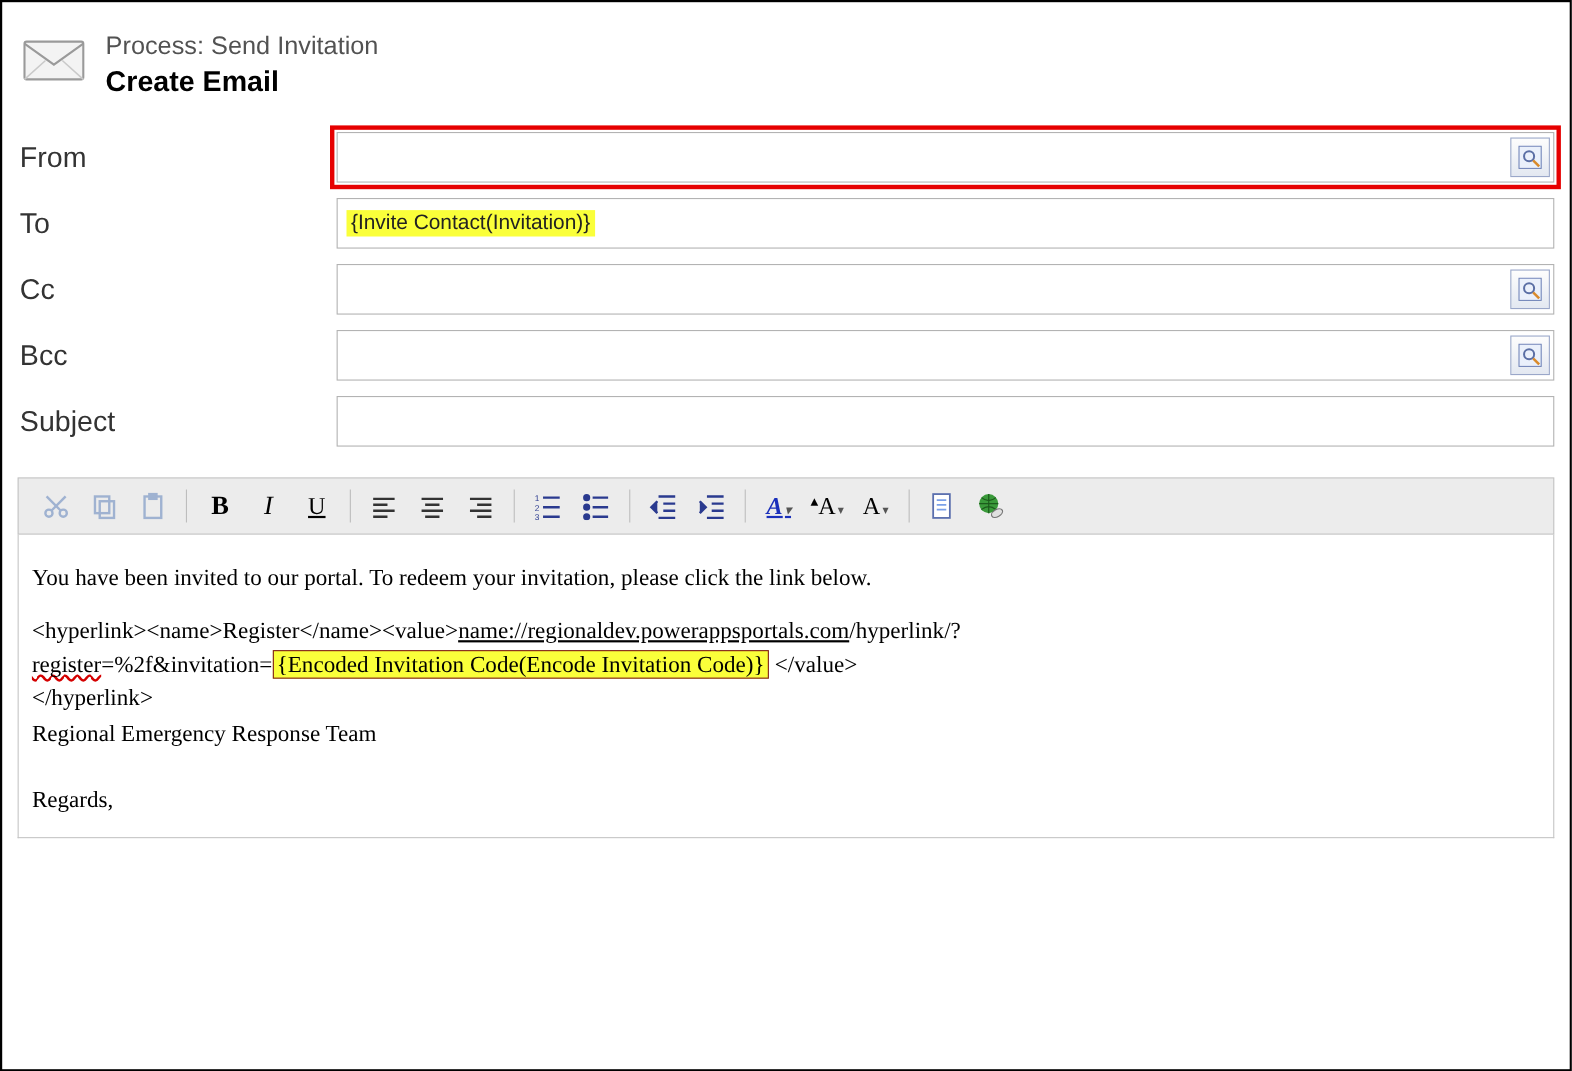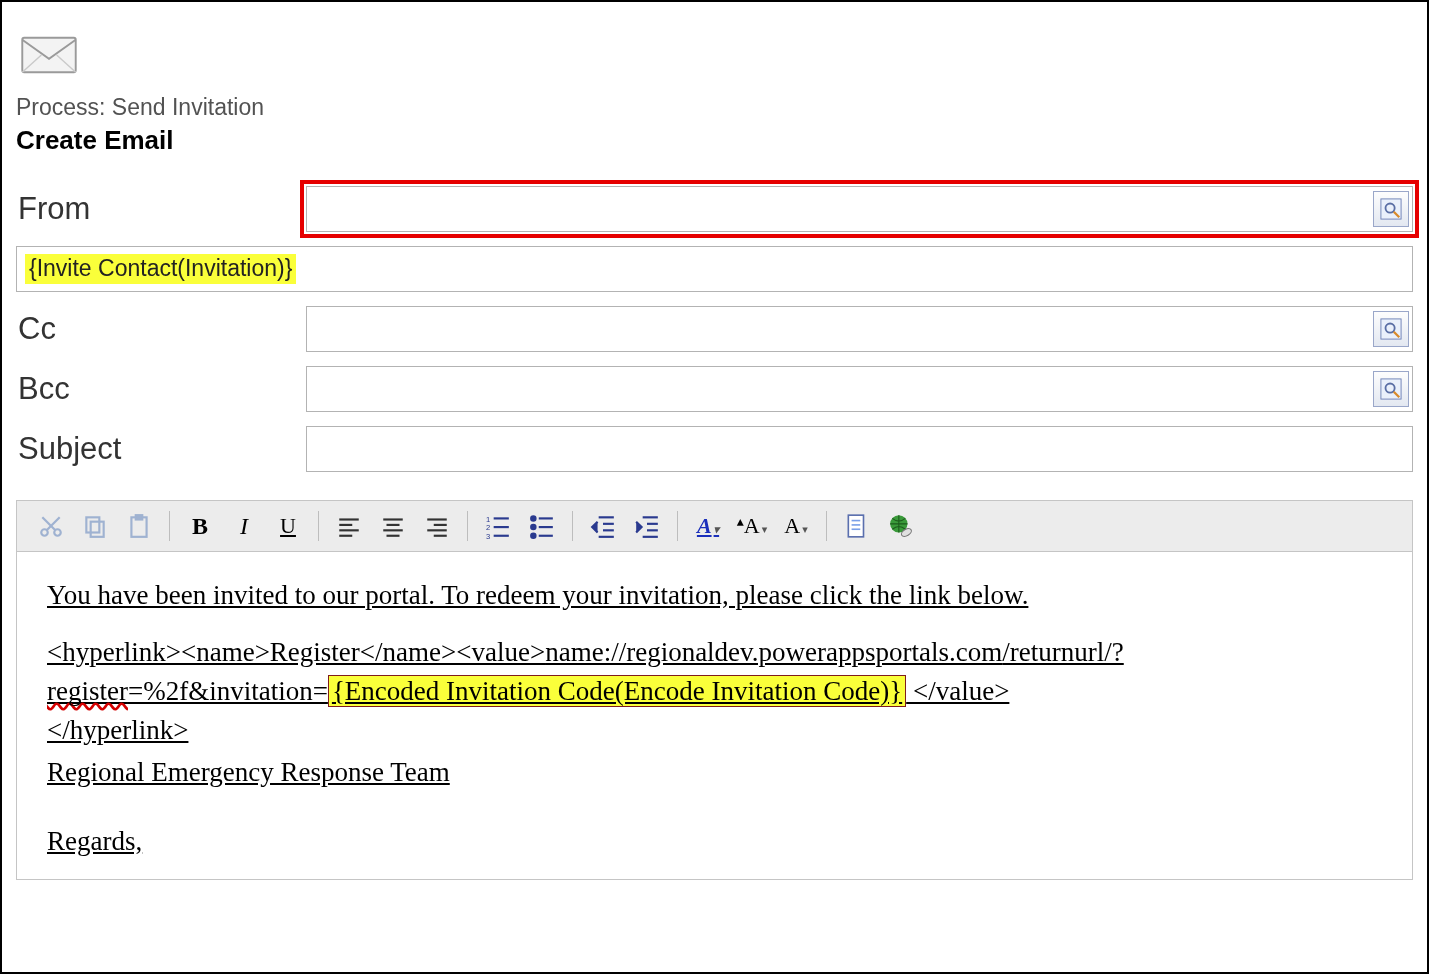--- a/index.html
+++ b/index.html
@@ -1,42 +1,42 @@
 <!DOCTYPE html>
 <html><head>
 <meta charset="utf-8">
 <style>
   * { box-sizing: border-box; margin: 0; padding: 0; }
   body { font-family: "Segoe UI", Arial, sans-serif; background: #fff; }
   .page { border: 2px solid #000; width: 1429px; height: 974px; padding: 10px 14px 0 14px; overflow: hidden; }
-  .header-row { display: flex; align-items: flex-start; gap: 18px; margin-top: 16px; margin-bottom: 30px; flex-direction: column; }
+  .header-row { display: flex; align-items: flex-start; gap: 18px; margin-top: 16px; margin-bottom: 30px; }
   .envelope { width: 58px; height: 42px; margin-top: 6px; margin-left: 4px; }
   .titles { display: flex; flex-direction: column; gap: 4px; }
   .process-line { font-size: 23px; color: #525252; font-weight: 400; }
   .create-line { font-size: 26px; font-weight: 700; color: #000; }
   .field-row { display: flex; align-items: center; margin-bottom: 14px; }
-  .field-label { width: 290px; font-size: 31px; color: #333; padding-left: 2px; }
+  .field-label { width: 290px; font-size: 26px; color: #333; padding-left: 2px; }
   .field-wrap { flex: 1; position: relative; }
   .input-box { width: 100%; height: 46px; border: 1px solid #b3b3b3; background: #fff; padding: 4px 8px; font-size: 23px; display: flex; align-items: center; }
   .highlighted-from { outline: 4px solid #e60000; outline-offset: 2px; }
   .lookup-btn { position: absolute; right: 4px; top: 50%; transform: translateY(-50%); width: 36px; height: 36px; border: 1px solid #9aa7c9; background: linear-gradient(#fdfdfd,#e3e8f1); display: flex; align-items: center; justify-content: center; cursor: pointer; }
   .lookup-btn svg { width: 22px; height: 22px; }
-  .yellow-chip { background: #faff3a; padding: 1px 4px; color: #222; font-size: 23px; line-height: 1.2; }
+  .yellow-chip { background: #faff3a; padding: 1px 4px; color: #222; font-size: 19px; line-height: 1.2; }
   .toolbar { margin-top: 28px; border: 1px solid #c5c5c5; background: #ececec; height: 52px; display: flex; align-items: center; padding: 0 12px; gap: 0; }
   .tb-btn { width: 44px; height: 40px; display: flex; align-items: center; justify-content: center; color: #444; cursor: pointer; }
   .tb-sep { width: 1px; height: 30px; background: #bdbdbd; margin: 0 8px; }
   .tb-btn.bold { font-weight: 700; font-family: Georgia, serif; font-size: 24px; color: #000; }
   .tb-btn.italic { font-style: italic; font-family: Georgia, serif; font-size: 24px; color: #000; }
   .tb-btn.underline { text-decoration: underline; font-family: Georgia, serif; font-size: 22px; color: #000; }
   .tb-btn svg { width: 26px; height: 26px; }
   .tb-a-deco { font-family: Georgia, serif; font-size: 22px; position: relative; }
   .tb-a-deco.blu { color: #1a2fbb; font-style: italic; text-decoration: underline; font-weight:700;}
   .tb-a-deco.blk { color: #000; }
   .tb-a-deco .caret { font-size: 11px; margin-left:2px; color:#555;}
-  .editor-body { border: 1px solid #c5c5c5; border-top: none; padding: 18px 18px 0 30px; font-family: "Times New Roman", serif; font-size: 27px; color: #000; line-height: 1.45; text-decoration: underline; }
+  .editor-body { border: 1px solid #c5c5c5; border-top: none; padding: 18px 18px 0 12px; font-family: "Times New Roman", serif; font-size: 21px; color: #000; line-height: 1.45; }
   .editor-body p { margin-bottom: 18px; }
   .squiggle-red { text-decoration: underline wavy #d40000; text-decoration-skip-ink: none; }
   .hyperlink-url { text-decoration: underline; }
   .token-box { border: 1px solid #7f1d1d; background: #faff3a; padding: 0 3px; }
   .editor-top-gap { height: 6px; }
   .narrow-lookup .input-box { padding-right: 46px;}
 </style>
 </head>
 <body>
 
@@ -63,20 +63,21 @@
         <svg viewBox="0 0 24 24">
             <rect x="1" y="1" width="22" height="22" fill="#eaf0fb" stroke="#6b7fb5"></rect>
             <circle cx="11" cy="11" r="5" fill="none" stroke="#5b6fa5" stroke-width="2"></circle>
             <line x1="15" y1="15" x2="21" y2="21" stroke="#d98a2b" stroke-width="2.5"></line>
           </svg>
       </div>
     </div>
   </div>
 
   <div class="field-row">
+    <div class="field-label">To</div>
     <div class="field-wrap">
       <div class="input-box">
         <span class="yellow-chip">{Invite Contact(Invitation)}</span>
       </div>
     </div>
   </div>
 
   <div class="field-row narrow-lookup">
     <div class="field-label">Cc</div>
     <div class="field-wrap">
@@ -227,21 +228,21 @@
           <path d="M2 10 h16 M10 2 v16 M4 5 q6 5 12 0 M4 15 q6 -5 12 0" stroke="#1c5c1c" stroke-width="1" fill="none"></path>
           <ellipse cx="17" cy="18" rx="5" ry="3" fill="#e0e0e0" stroke="#777" transform="rotate(-30 17 18)"></ellipse>
         </svg>
       </div>
   </div>
 
   <div class="editor-body">
     <div class="editor-top-gap"></div>
     <p>You have been invited to our portal. To redeem your invitation, please click the link below.</p>
     <p style="margin-bottom:2px;">
-      <span>&lt;hyperlink&gt;&lt;name&gt;Register&lt;/name&gt;&lt;value&gt;</span><span class="hyperlink-url">name://regionaldev.powerappsportals.com</span><span>/returnurl/?</span><br>
+      <span>&lt;hyperlink&gt;&lt;name&gt;Register&lt;/name&gt;&lt;value&gt;</span><span class="hyperlink-url">name://regionaldev.powerappsportals.com</span><span>/hyperlink/?</span><br>
       <span class="squiggle-red">register</span><span>=%2f&amp;invitation=</span><span class="token-box">{Encoded Invitation Code(Encode Invitation Code)}</span><span> &lt;/value&gt;</span><br>
       <span>&lt;/hyperlink&gt;</span>
     </p>
     <p>Regional Emergency Response Team</p>
     <p style="margin-top:30px;">Regards,</p>
   </div>
 
 </div>
 
 </body></html>

